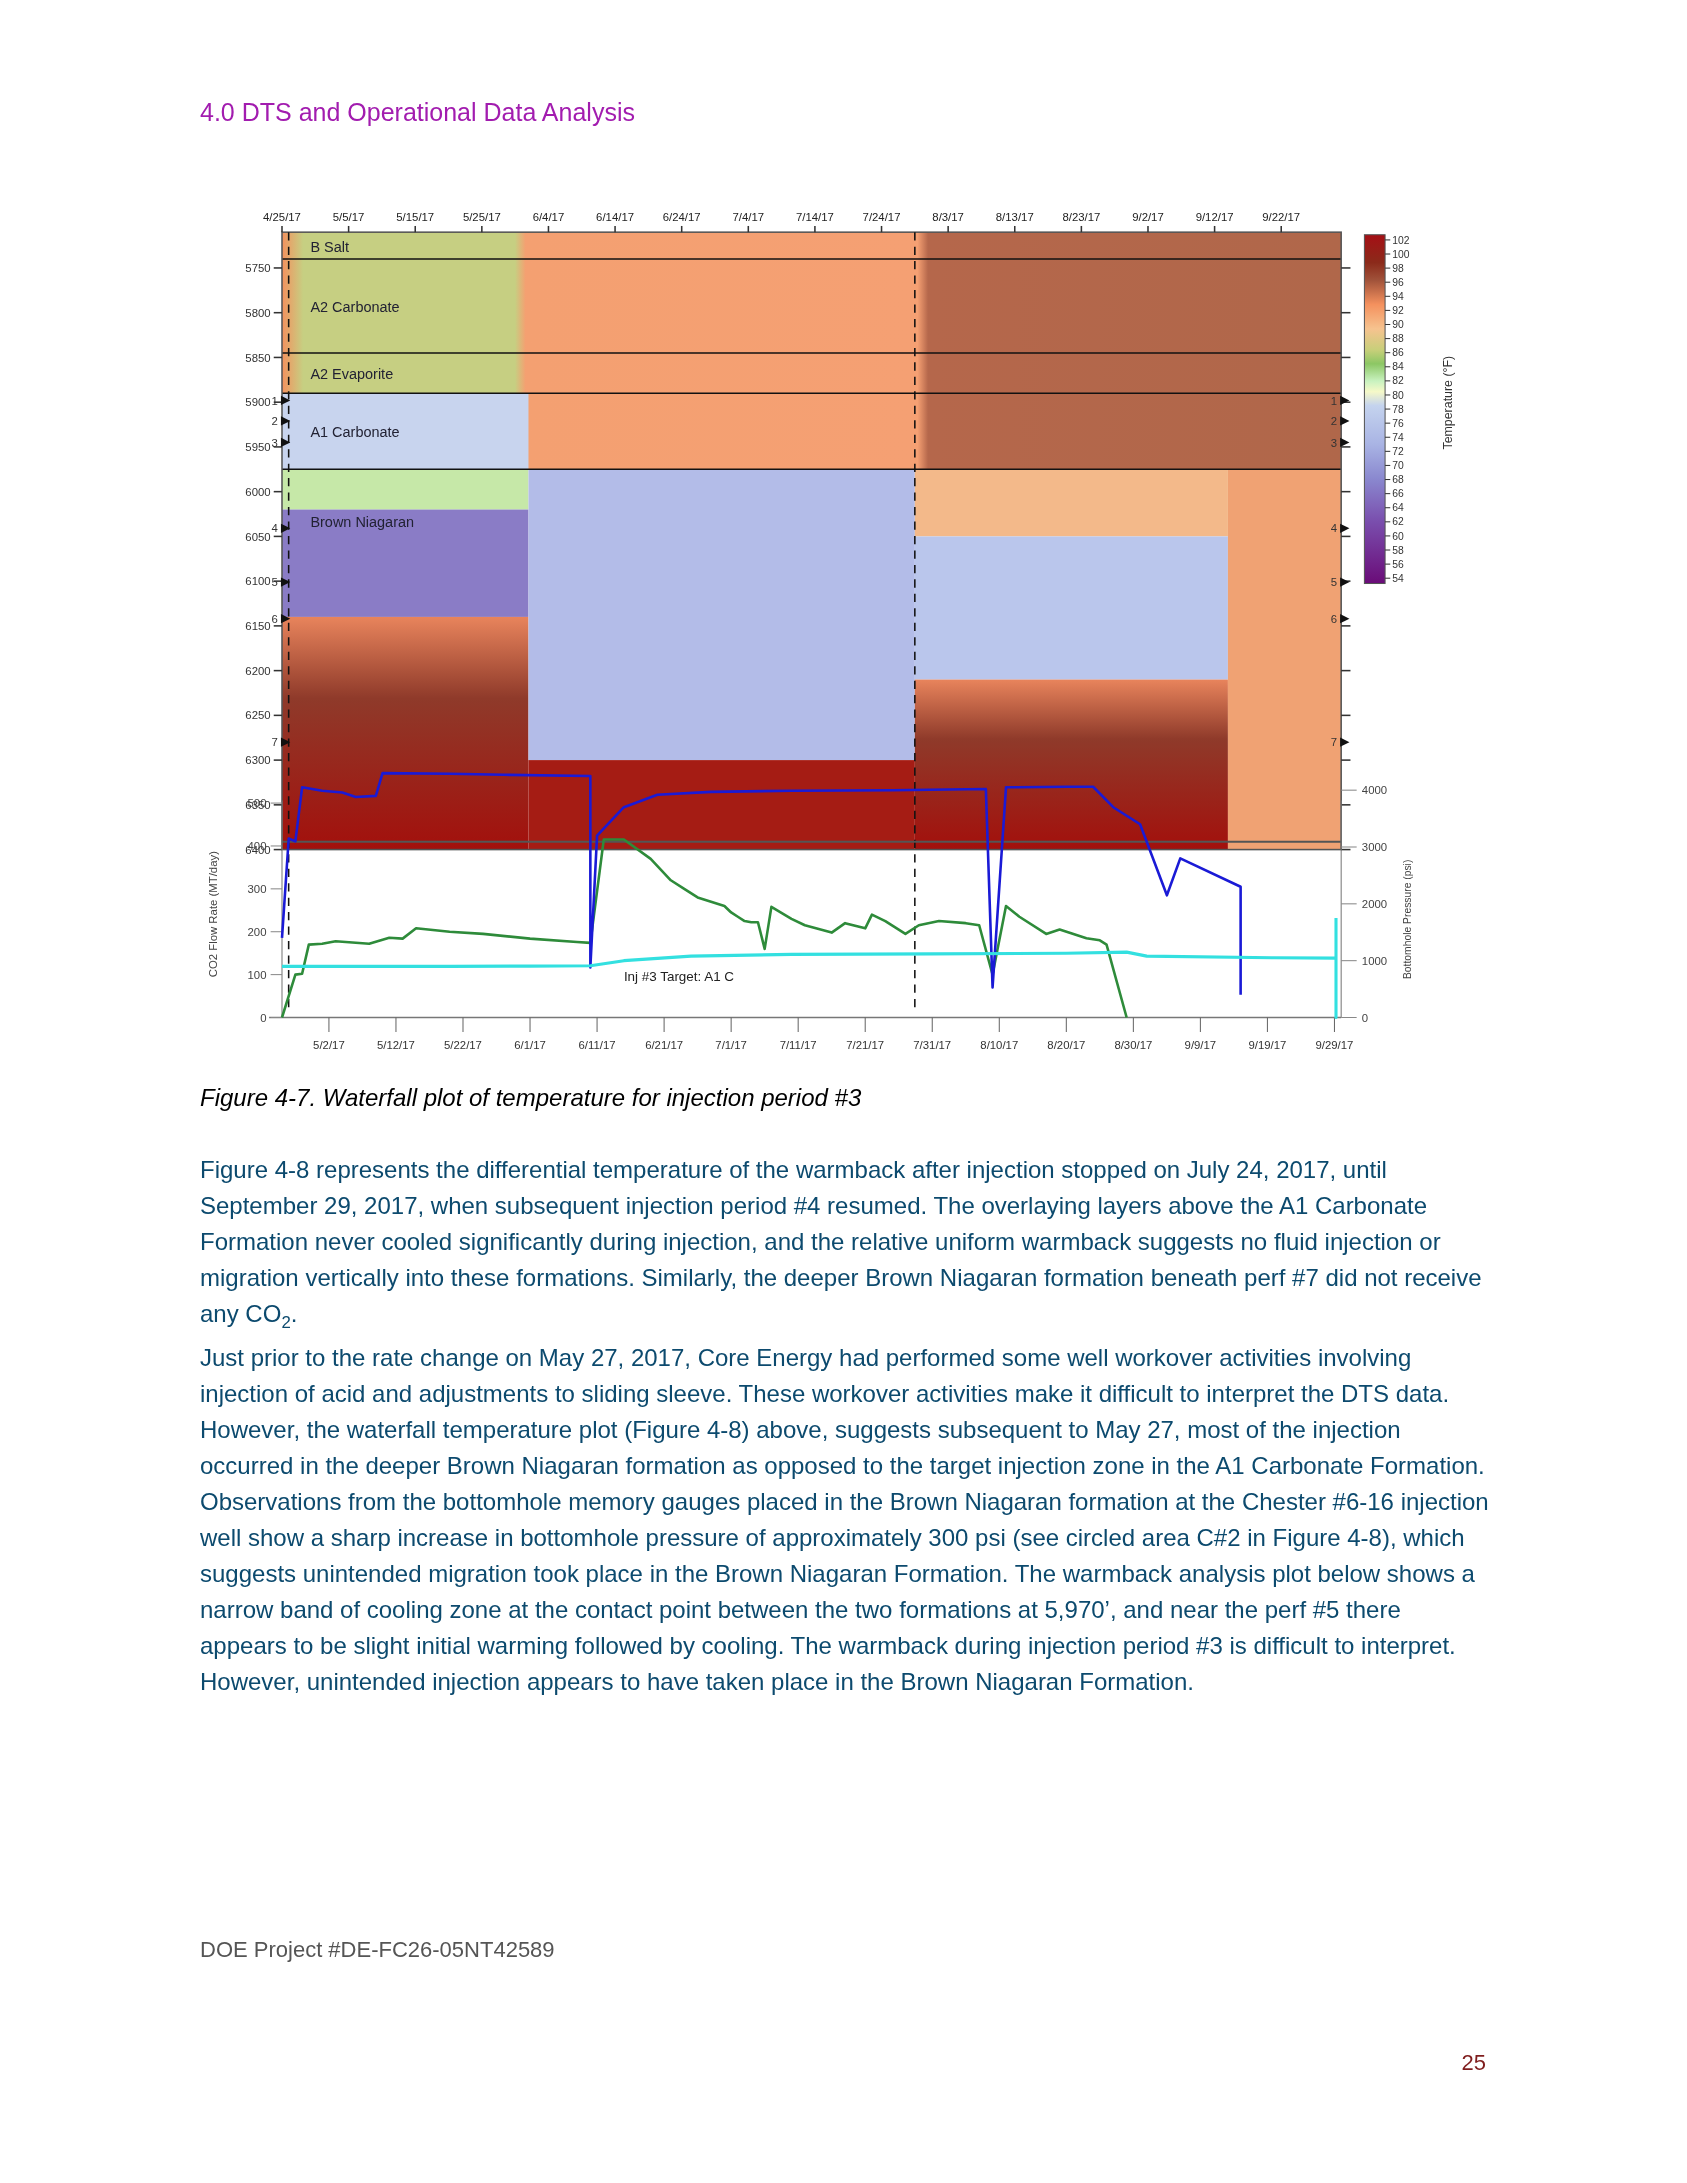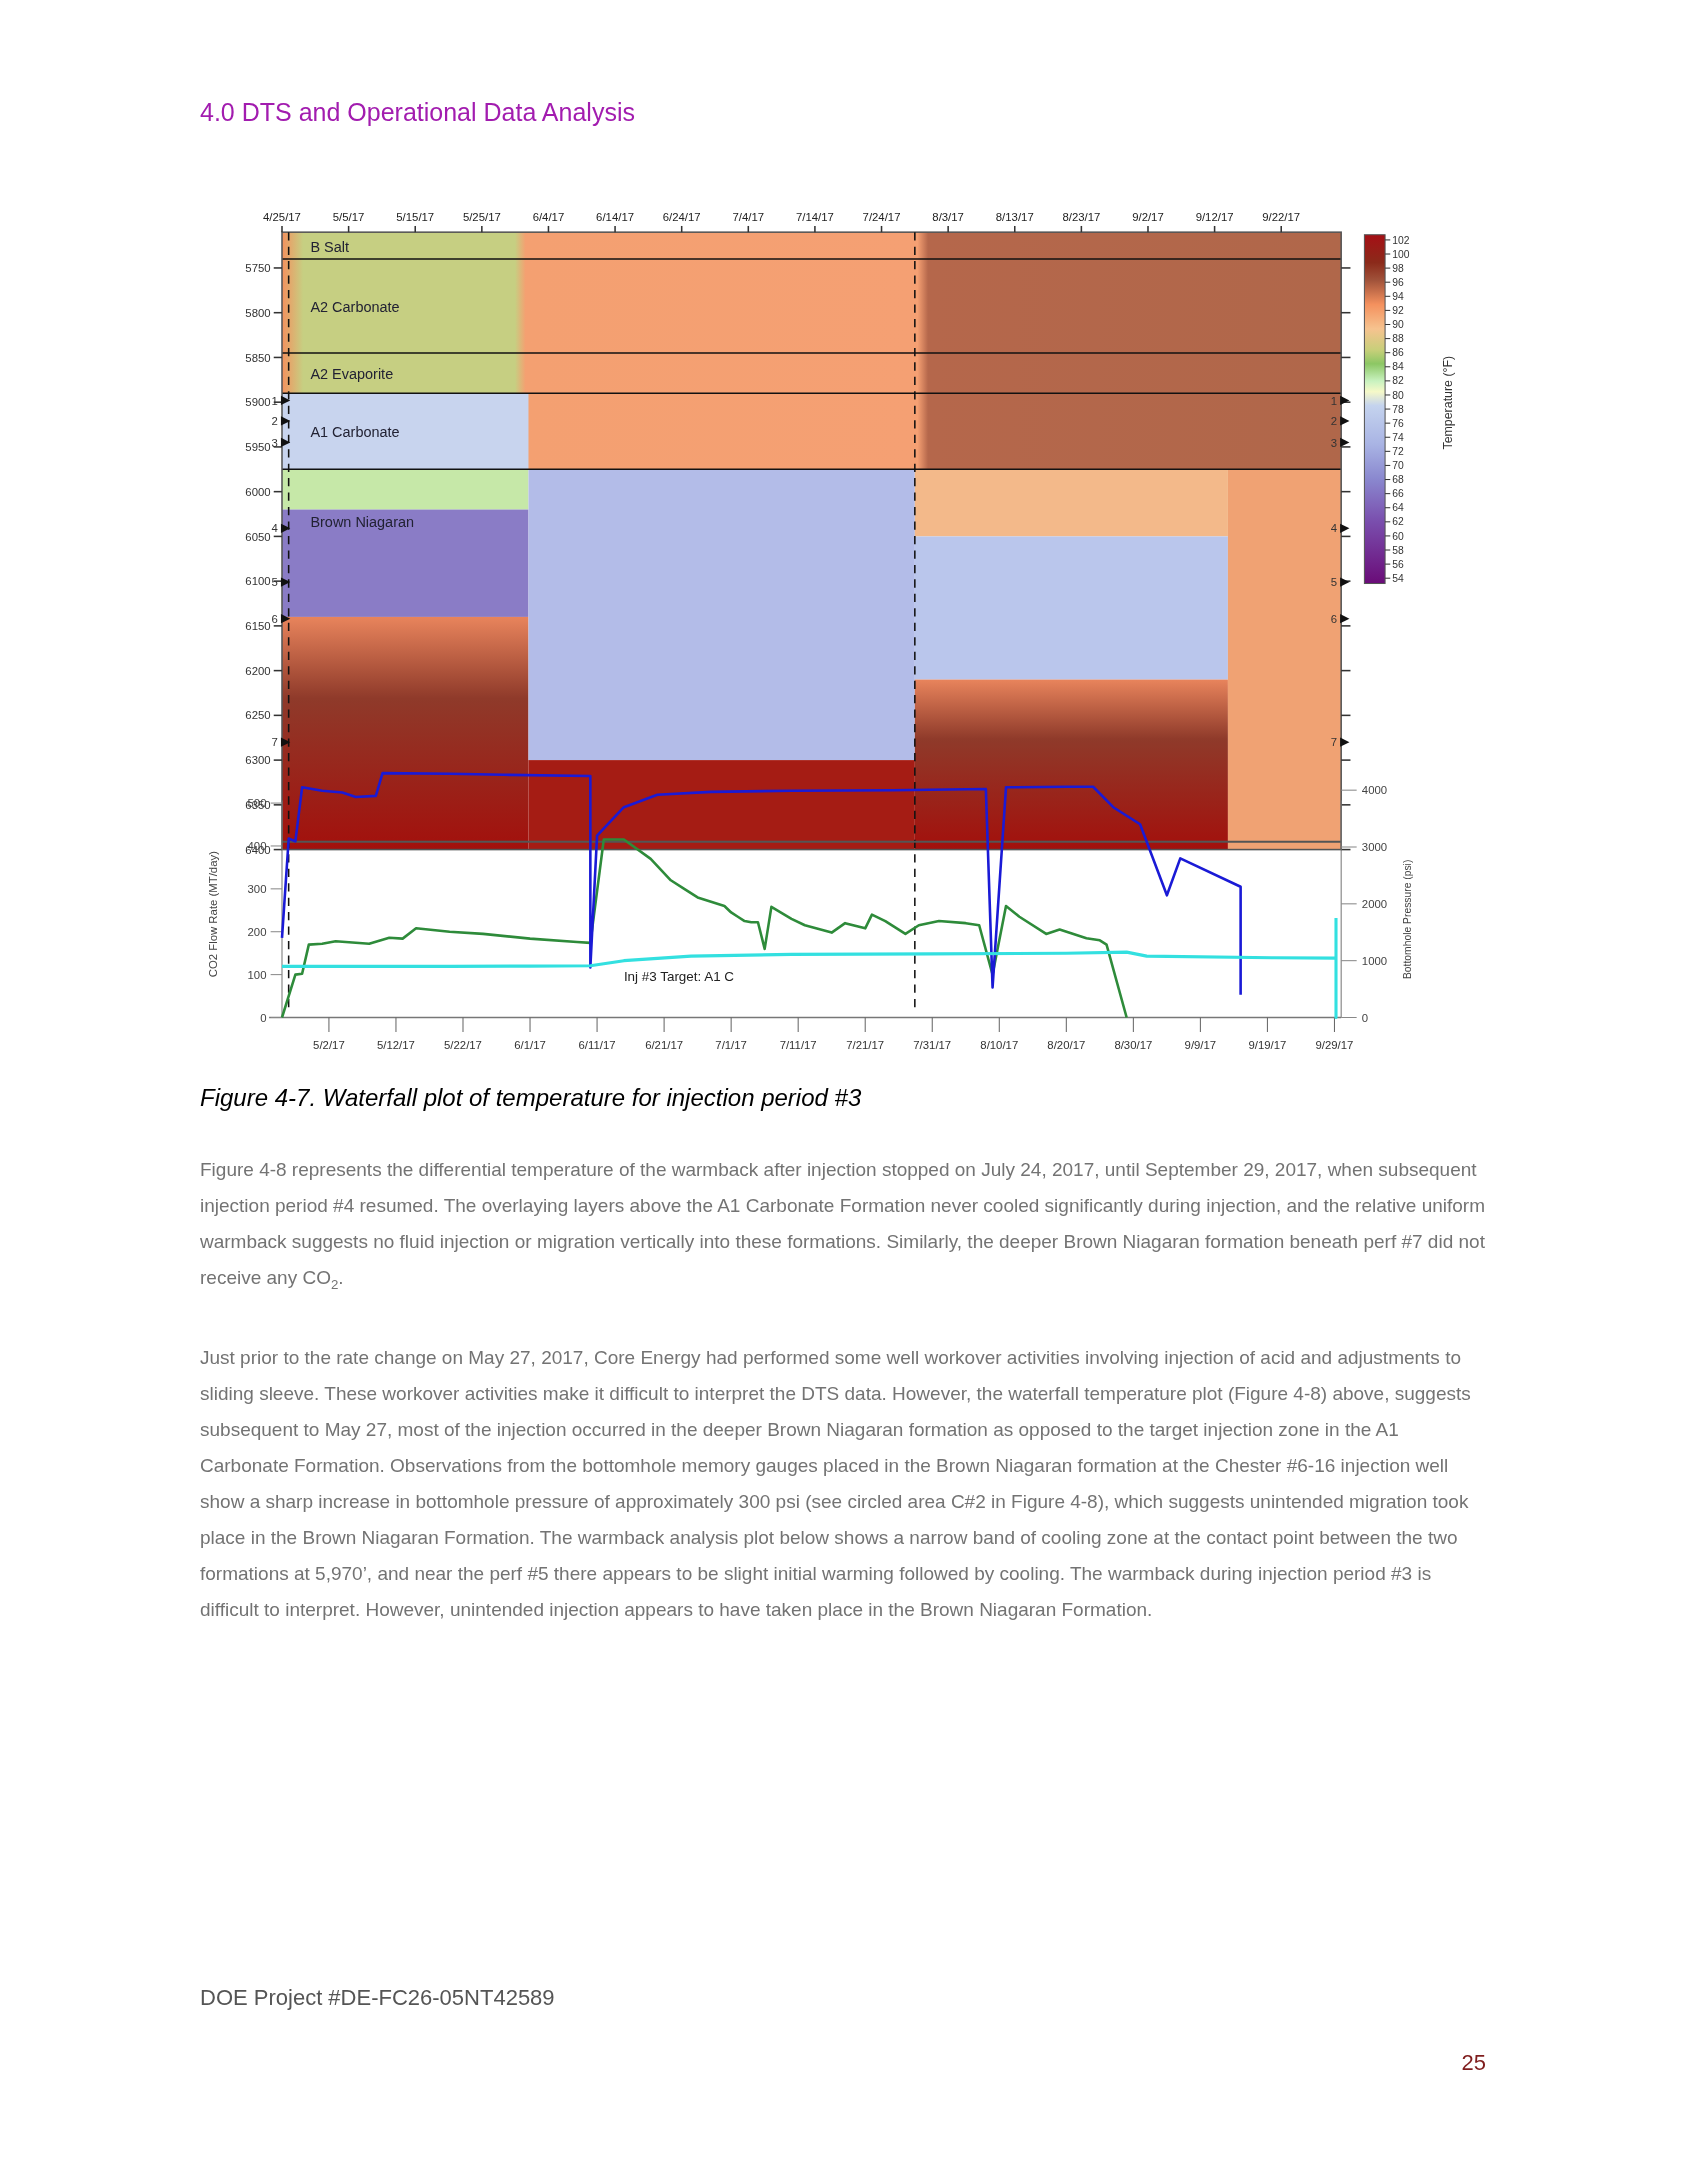--- a/index.html
+++ b/index.html
@@ -1,23 +1,23 @@
 <!DOCTYPE html>
 <html style="font-size:8.3px"><head>
 <meta charset="utf-8">
 <style>
   html,body{margin:0;padding:0;background:#fff;}
   body{width:1687px;height:2183px;position:relative;overflow:hidden;font-family:"Liberation Sans",sans-serif;color:#000;}
   .header{position:absolute;left:200px;top:98px;font-size:25px;color:#a21caf;}
   .figure{position:absolute;left:207px;top:196px;width:1266px;height:868px;}
   .caption{position:absolute;left:200px;top:1084px;font-size:24px;font-style:italic;color:#000;}
-  .body-text{position:absolute;left:200px;width:1292px;font-size:19px;line-height:36px;color:#737373;}
+  .body-text{position:absolute;left:200px;width:1292px;font-size:24px;line-height:36px;color:#0c4a6e;}
   .p1{top:1152px;}
   .p2{top:1340px;}
-  .footer{position:absolute;left:200px;top:1984px;font-size:22px;color:#555;line-height:28.4px;}
+  .footer{position:absolute;left:200px;top:1936px;font-size:22px;color:#555;line-height:28.4px;}
   .page-num{position:absolute;right:201px;top:2050px;font-size:22px;color:#7f1d1d;}
   sub{font-size:0.7em;}
   svg text{font-family:"Liberation Sans",sans-serif;}
 </style>
 </head>
 <body>
 
 <div class="header">4.0 DTS and Operational Data Analysis</div>
 
 <div class="figure">

